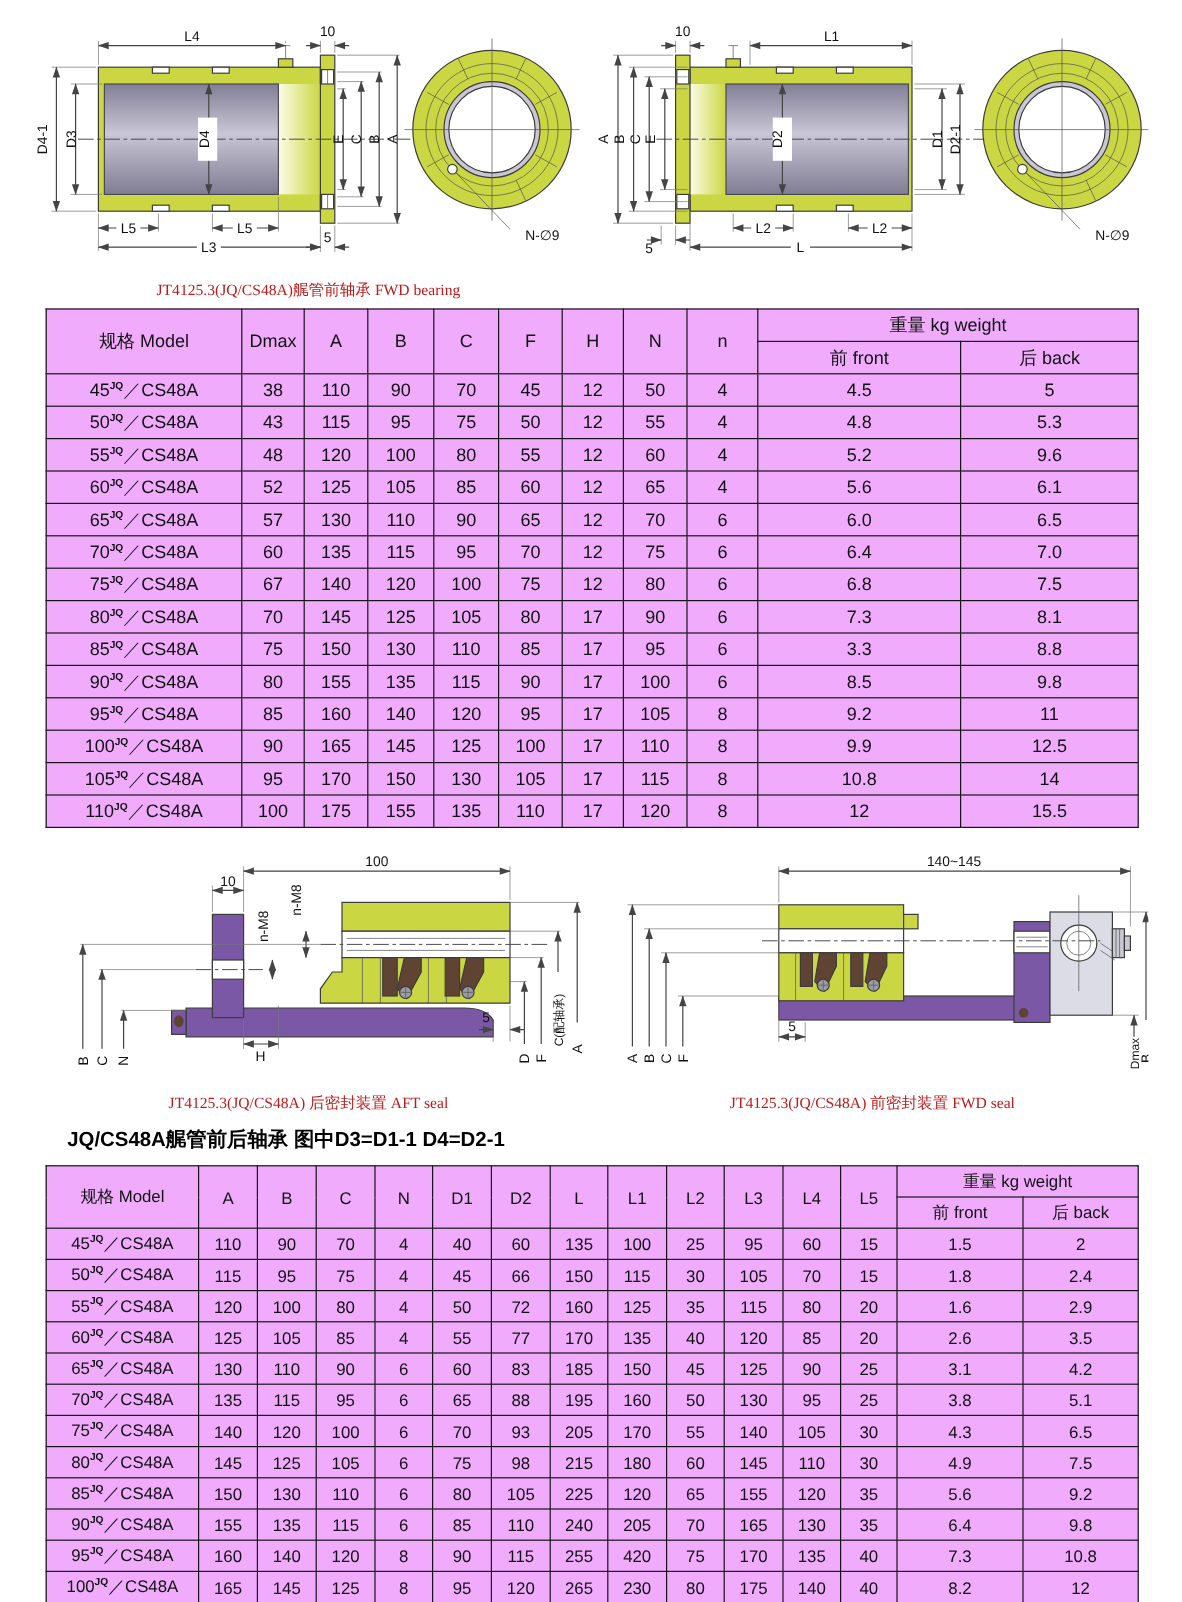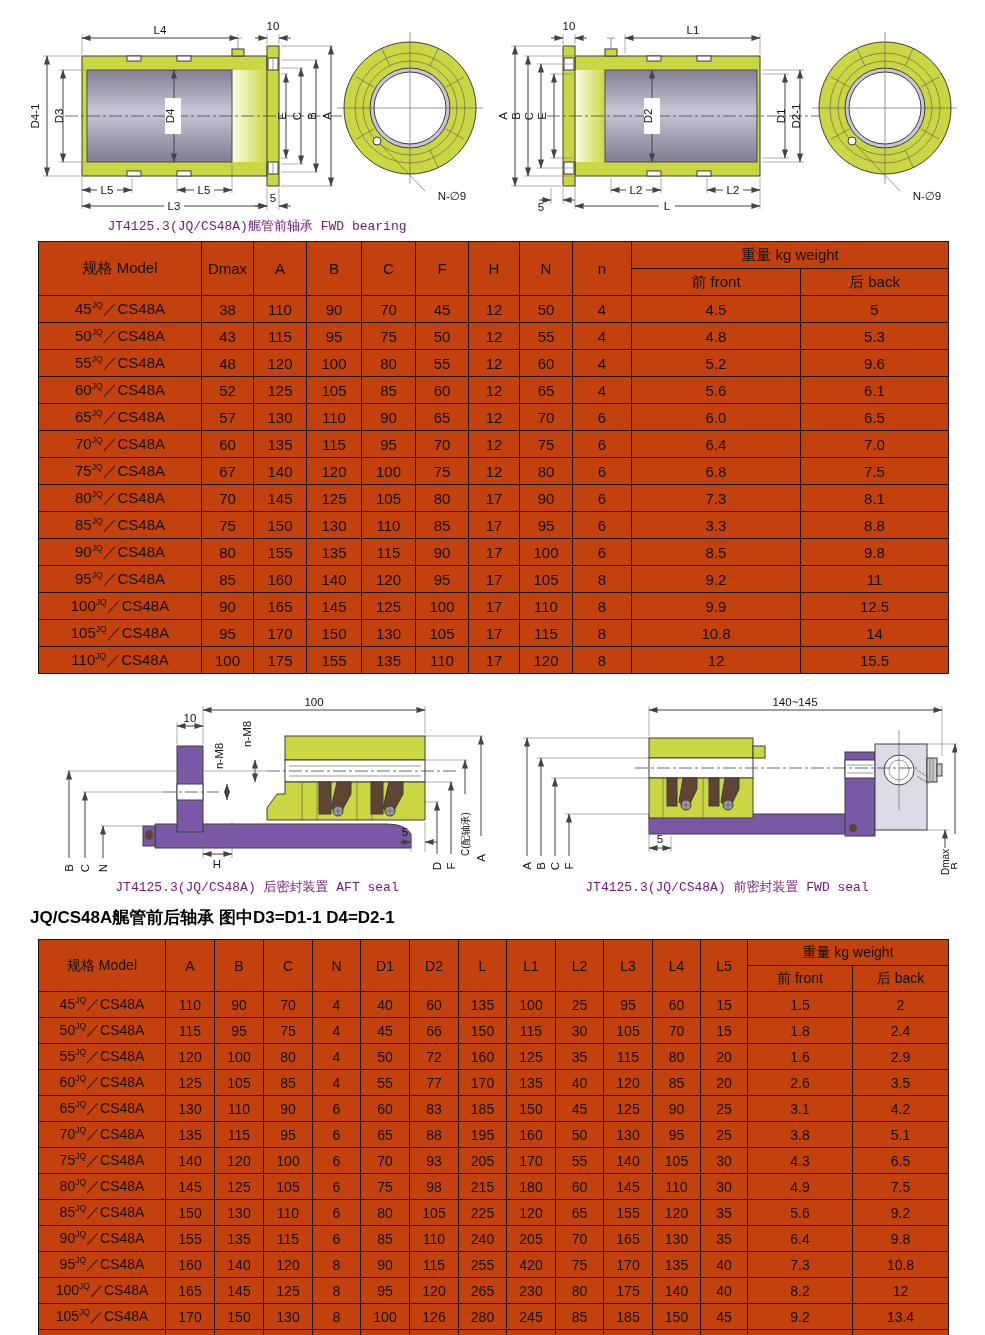--- a/index.html
+++ b/index.html
@@ -1,38 +1,38 @@
 <!DOCTYPE html>
 <html><head>
 <meta charset="utf-8">
 <style>
   html,body{margin:0;padding:0;background:#fff;}
   body{width:985px;height:1335px;font-family:"Liberation Sans",sans-serif;color:#111;position:relative;overflow:hidden;}
   .page{padding-top:8px;}
   .drawrow{display:flex;margin-left:22px;}
   .panel{width:470px;display:flex;flex-direction:column;align-items:center;}
-  .caption{font-family:Liberation Mono, monospace;font-size:13px;color:#701a75;margin-top:2px;white-space:nowrap;}
+  .caption{font-family:Liberation Serif, serif;font-size:13px;color:#b91c1c;margin-top:18px;white-space:nowrap;}
   
   .eg{stroke:#3c3c3c;stroke-width:1;}
   .thin{stroke:#555;stroke-width:.6;fill:none;}
   .ext{stroke:#777;stroke-width:.6;fill:none;}
   .cl{stroke:#444;stroke-width:.8;stroke-dasharray:13 3 3 3;fill:none;}
   .dl{stroke:#444;stroke-width:1;marker-start:url(#ar);marker-end:url(#ar);fill:none;}
   .ds{stroke:#444;stroke-width:1;marker-end:url(#ar);fill:none;}
   text.l{font:11.5px "Liberation Sans",sans-serif;fill:#111;text-anchor:middle;}
   text.s{font:10px "Liberation Sans",sans-serif;fill:#111;text-anchor:middle;}
   
-  table{border-collapse:collapse;table-layout:fixed;margin-left:38px;background:#c2410c;}
+  table{border-collapse:collapse;table-layout:fixed;margin-left:38px;background:#f0abfc;}
   #table1{width:910px;font-size:15px;}
   #table2{width:910px;font-size:14px;}
   th,td{border:1px solid #151515;text-align:center;vertical-align:middle;font-weight:normal;padding:0;}
   #table1 th{height:26px;} #table2 th{height:25px;}
   #table1 td{height:26px;} #table2 td{height:25px;}
-  sup{font-size:8.5px;vertical-align:6px;}
-  .note{margin:10px 0 10px 30px;font-size:17px;font-weight:bold;color:#000;}
+  sup{font-size:8.5px;vertical-align:6px;font-weight:bold;}
+  .note{margin:10px 0 10px 56px;font-size:17px;font-weight:bold;color:#000;}
   .t1wrap{margin-top:6px;} .t2wrap{margin-top:2px;}
   .row2{margin-top:12px;}
 </style>
 </head>
 <body>
 
 <svg width="0" height="0" style="position:absolute" aria-hidden="true">
   <defs>
     <marker id="ar" viewBox="0 0 10 10" refX="9.5" refY="5" markerWidth="10" markerHeight="9" orient="auto-start-reverse">
       <path d="M0,1.6 L10,5 L0,8.4 z" fill="#444"></path>

